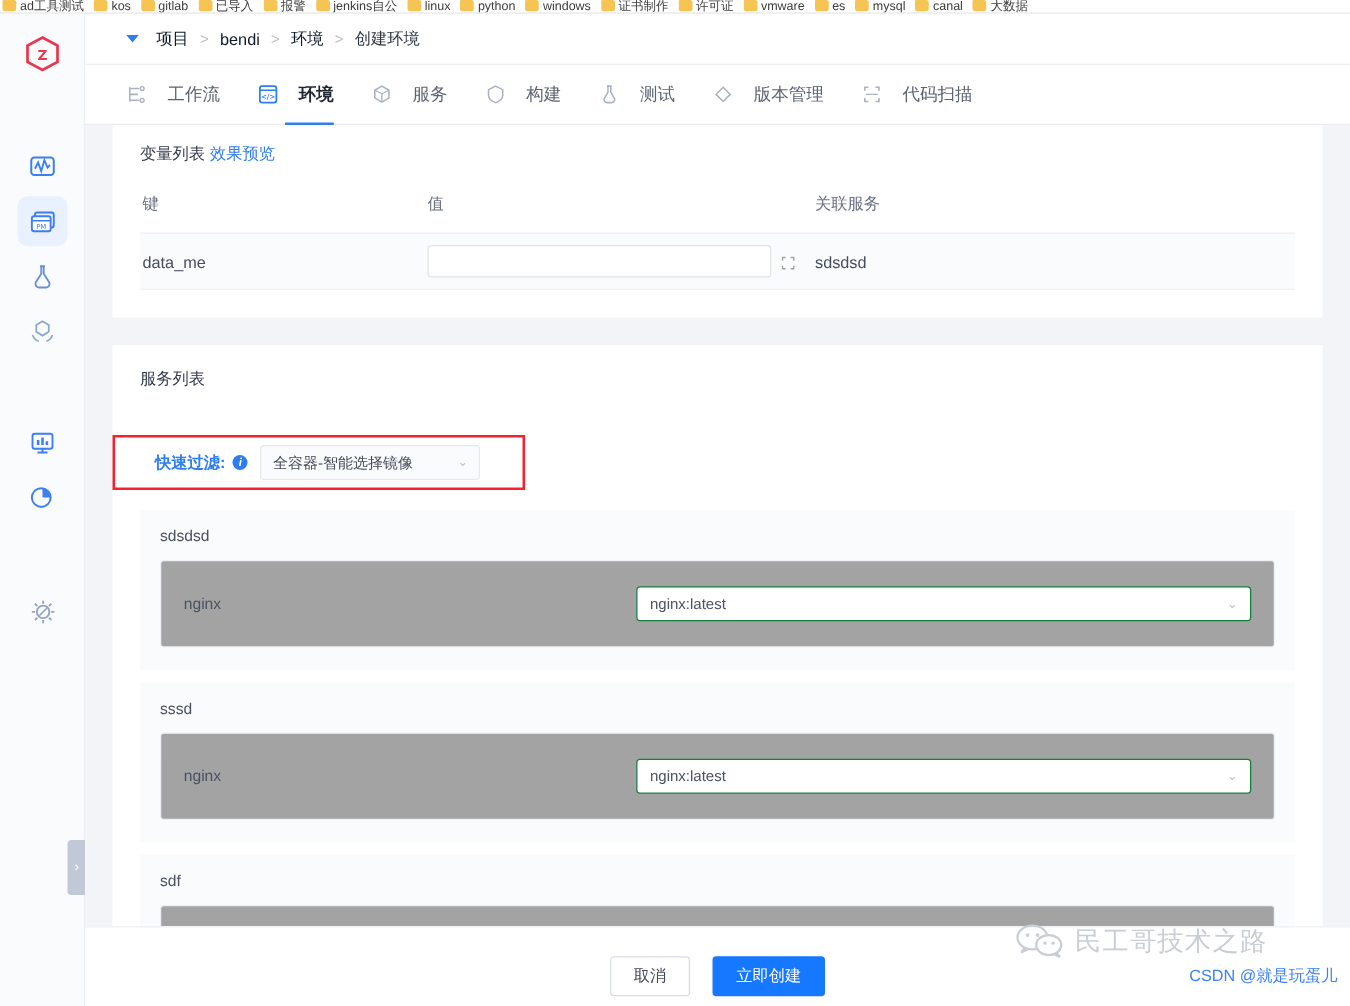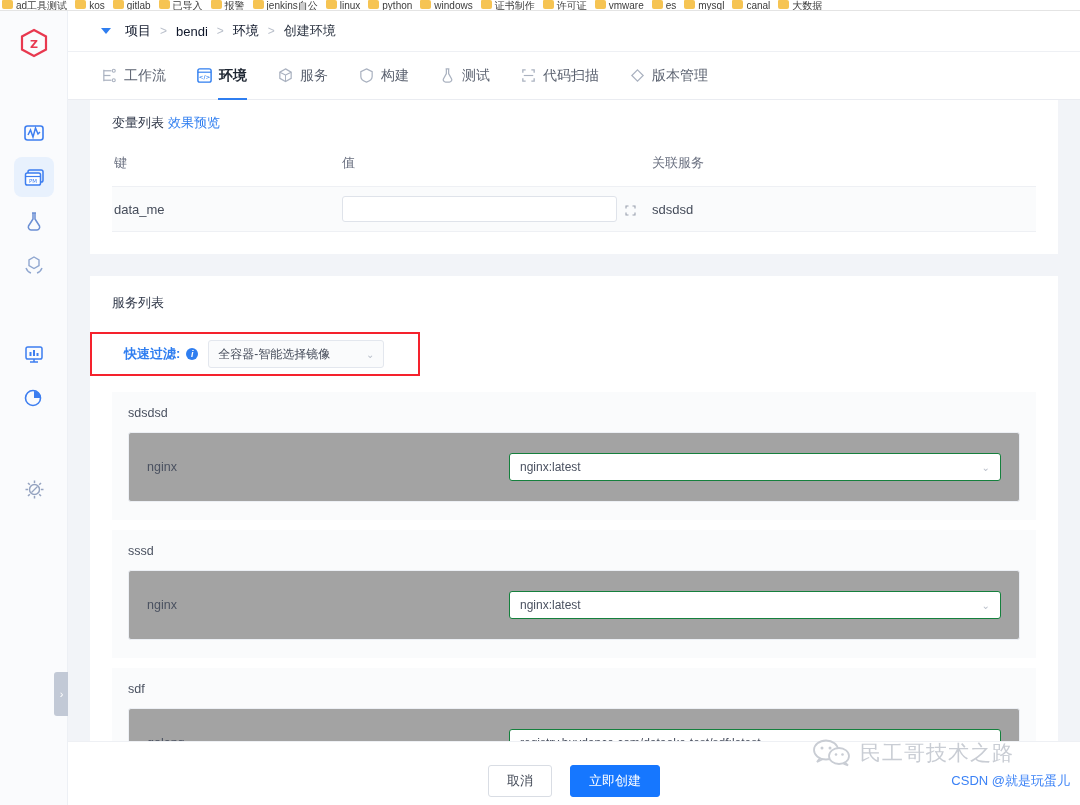--- a/index.html
+++ b/index.html
@@ -75,21 +75,21 @@
   .bc-item { color: #0f172a; }
   .bc-item.last { color: #2c3442; }
   .bc-sep { color: #b9bfca; margin: 0 9px; font-size: 12px; }
 
   .tabbar {
     position: absolute; left: 68px; top: 52px; width: 1012px; height: 48px;
     background: #ffffff; border-bottom: 1px solid #eaecf1;
     display: flex; align-items: center; padding-left: 33px;
   }
   .tab {
-    display: flex; align-items: center; gap: 6px; height: 48px;
+    display: flex; align-items: center; gap: 16px; height: 48px;
     margin-right: 30px; position: relative;
     font-size: 14px; color: #5b6270; text-align: right;
   }
   .tab.active { color: #1f2733; font-weight: bold; }
   .tab.active::after {
     content: ""; position: absolute; left: 22px; right: 0; bottom: 0;
     height: 2px; background: #2f7ef0;
   }
   .tab .ic { width: 17px; height: 17px; display: block; }
 
@@ -117,21 +117,21 @@
   .c-svc { flex: 1; }
   .val-input {
     width: 275px; height: 26px; background: #ffffff;
     border: 1px solid #dfe3ea; border-radius: 3px;
   }
   .expand-ic { width: 11px; height: 11px; position: relative; }
 
   .spacer { height: 22px; }
 
   .panel-svc { padding: 18px 22px 24px 22px; }
-  .svc-title { font-size: 13px; color: #31394a; margin-bottom: 20px; }
+  .svc-title { font-size: 13px; color: #31394a; margin-bottom: 36px; }
 
   .filter-box {
     position: relative;
     border: 2px solid #f5222d;
     padding: 9px 12px;
     display: inline-flex; align-items: center;
     width: 330px; height: 44px;
     margin-left: -22px; margin-bottom: 16px;
   }
   .filter-label {
@@ -399,31 +399,31 @@
 
     <div class="tab">
       <svg class="ic" viewBox="0 0 18 18">
         <path d="M7 2 L11 2 M7.8 2 L7.8 7 L4.5 13 A2.6 2.6 0 0 0 7 16 L11 16 A2.6 2.6 0 0 0 13.5 13 L10.2 7 L10.2 2" fill="none" stroke="#aab2c0" stroke-width="1.3" stroke-linejoin="round"></path>
       </svg>
       <span>测试</span>
     </div>
 
     <div class="tab">
       <svg class="ic" viewBox="0 0 18 18">
+        <polygon points="9,3 15,9 9,15 3,9" fill="none" stroke="#aab2c0" stroke-width="1.3"></polygon>
+      </svg>
+      <span>版本管理</span>
+    </div>
+
+    <div class="tab">
+      <svg class="ic" viewBox="0 0 18 18">
         <path d="M3 6 L3 3 L6 3 M12 3 L15 3 L15 6 M15 12 L15 15 L12 15 M6 15 L3 15 L3 12" fill="none" stroke="#aab2c0" stroke-width="1.4"></path>
         <line x1="4" y1="9" x2="14" y2="9" stroke="#aab2c0" stroke-width="1.2"></line>
       </svg>
       <span>代码扫描</span>
-    </div>
-
-    <div class="tab">
-      <svg class="ic" viewBox="0 0 18 18">
-        <polygon points="9,3 15,9 9,15 3,9" fill="none" stroke="#aab2c0" stroke-width="1.3"></polygon>
-      </svg>
-      <span>版本管理</span>
     </div>
   </div>
 
   <div class="content">
 
     <div class="panel panel-vars">
       <div class="vars-head">
         <span>变量列表</span><span class="link">效果预览</span>
       </div>
 

